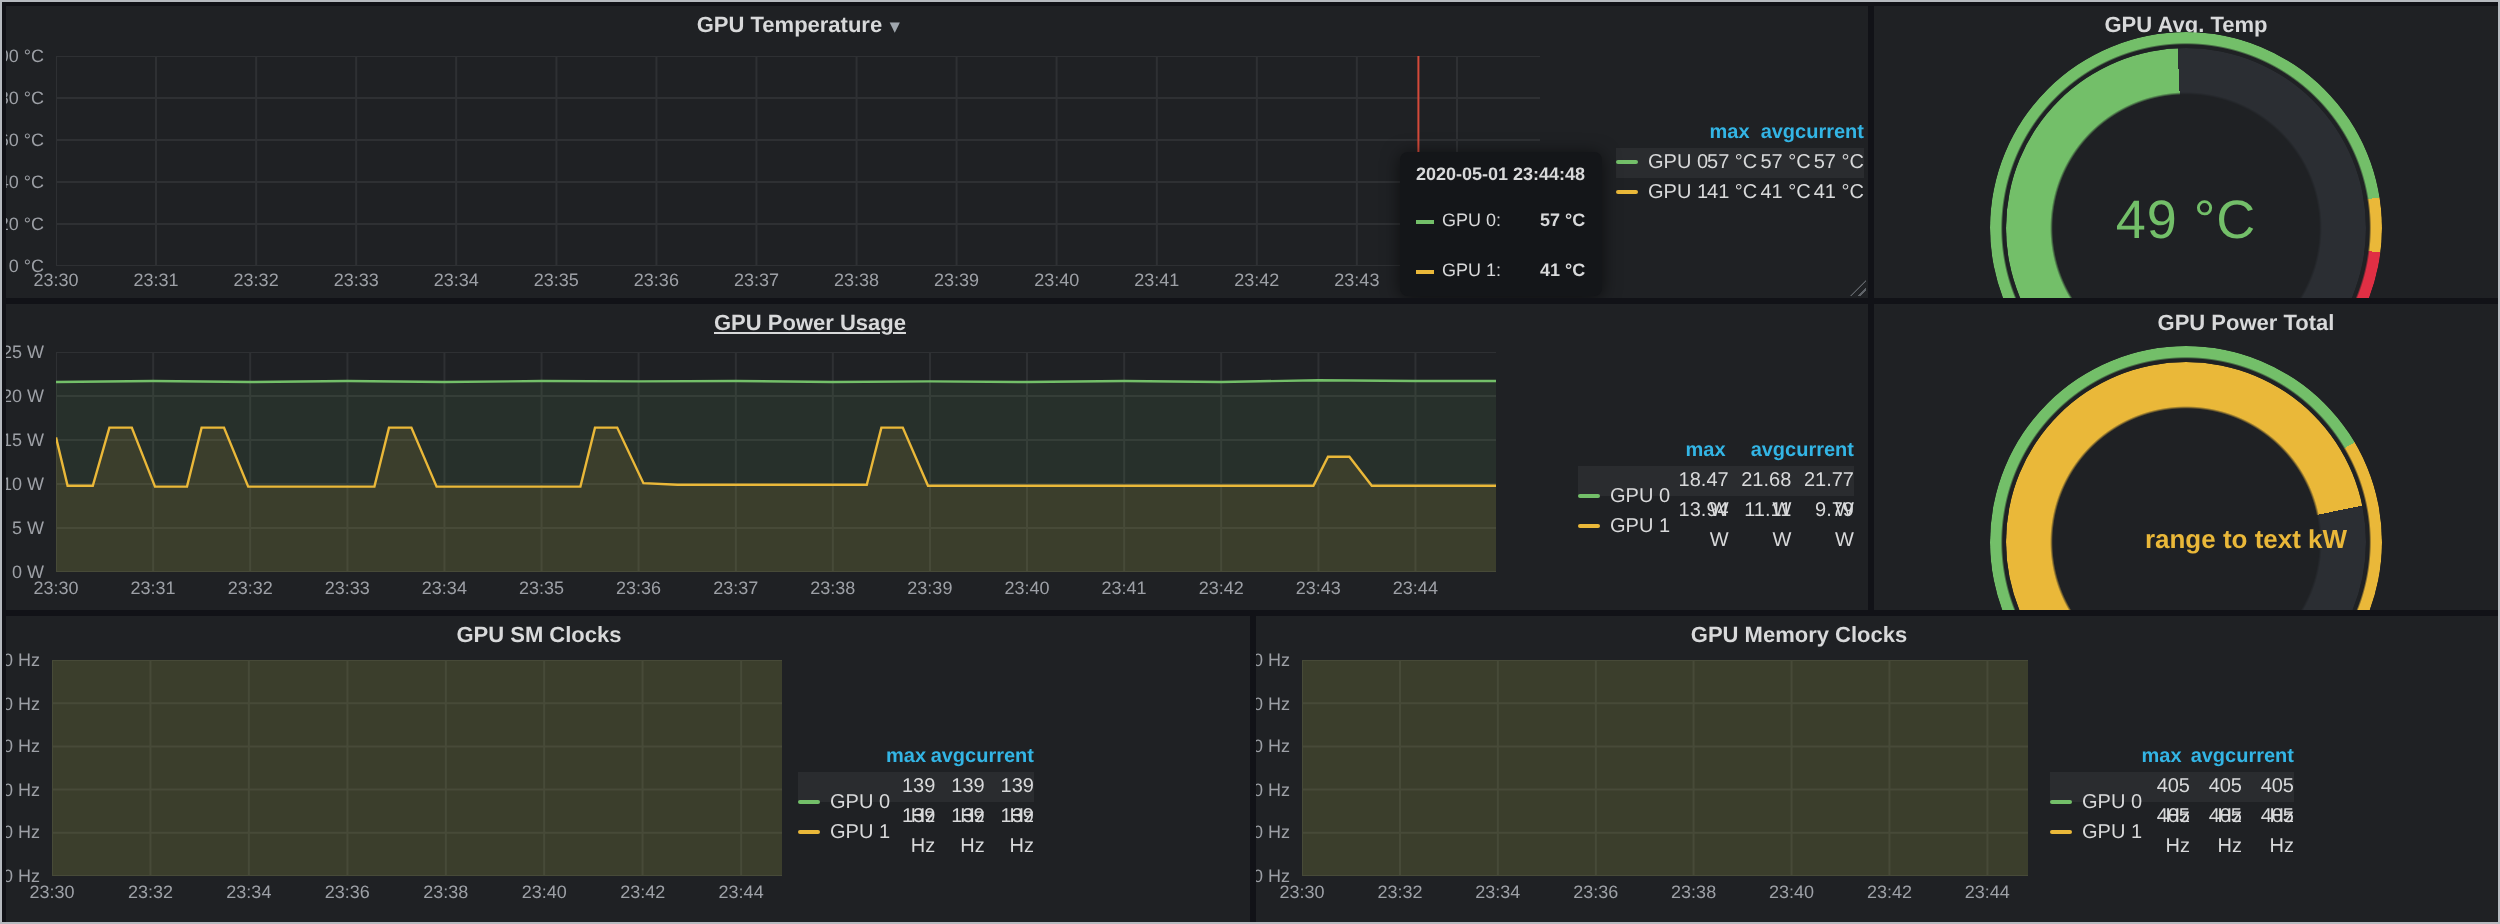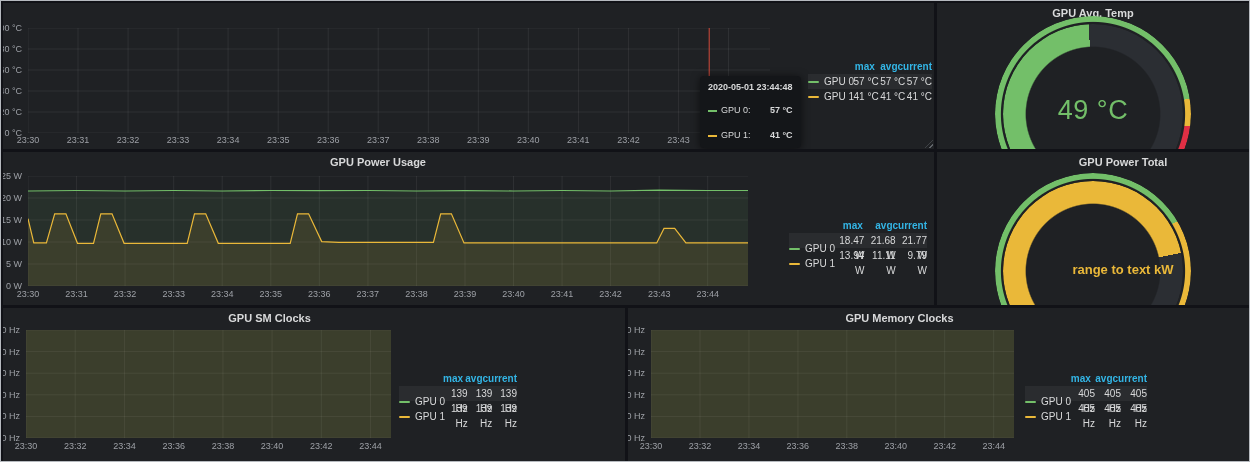--- a/index.html
+++ b/index.html
@@ -9,21 +9,21 @@
   #p-temp  {left:2px;  top:2px;   width:931px;height:146px;}
   #p-avg   {left:936px;top:2px;   width:312px;height:146px;}
   #p-power {left:2px;  top:151px; width:931px;height:153px;}
   #p-ptotal{left:936px;top:151px; width:372px;height:153px;}
   #p-sm    {left:2px;  top:307px; width:622px;height:153px;}
   #p-mem   {left:627px;top:307px; width:621px;height:153px;}
 
   .panel-title{position:absolute;top:4px;text-align:center;font-size:11px;font-weight:600;
                color:#d8d9da;cursor:pointer;white-space:nowrap;}
   #p-temp .panel-title{left:25px;width:742px;}
-  #p-power .panel-title{left:15px;width:720px;}
+  #p-power .panel-title{left:42px;width:720px;text-decoration:underline;}
   #p-sm .panel-title{left:23px;width:487px;}
   #p-mem .panel-title{left:23px;width:497px;}
   #p-avg .panel-title,#p-ptotal .panel-title{left:0;width:100%;}
   .caret{color:#9fa6ad;font-size:9px;margin-left:4px;}
 
   .plot{position:absolute;}
   .plot svg{display:block;width:100%;height:100%;}
   #p-temp .plot {left:25px;top:25px;width:742px;height:105px;}
   #p-power .plot{left:25px;top:24px;width:720px;height:110px;}
   #p-sm .plot   {left:23px;top:22px;width:365px;height:108px;}
@@ -80,20 +80,21 @@
   .resize{position:absolute;right:1px;bottom:1px;width:8px;height:8px;cursor:nwse-resize;
           background:repeating-linear-gradient(-45deg,transparent 0 2px,#5f6368 2px 3px);
           clip-path:polygon(100% 0,100% 100%,0 100%);}
 </style>
 </head>
 <body>
 
 <div class="frame">
 
   <div class="panel" id="p-temp">
+    <div class="panel-title"><span>GPU Temperature</span><span class="caret">▾</span></div>
     <div class="yticks">
         <span style="top: 0%;">100 °C</span>
         <span style="top: 20%;">80 °C</span>
         <span style="top: 40%;">60 °C</span>
         <span style="top: 60%;">40 °C</span>
         <span style="top: 80%;">20 °C</span>
         <span style="top: 100%;">0 °C</span>
       </div>
     <div class="plot">
       <svg preserveAspectRatio="none" viewBox="0 0 742 105">

